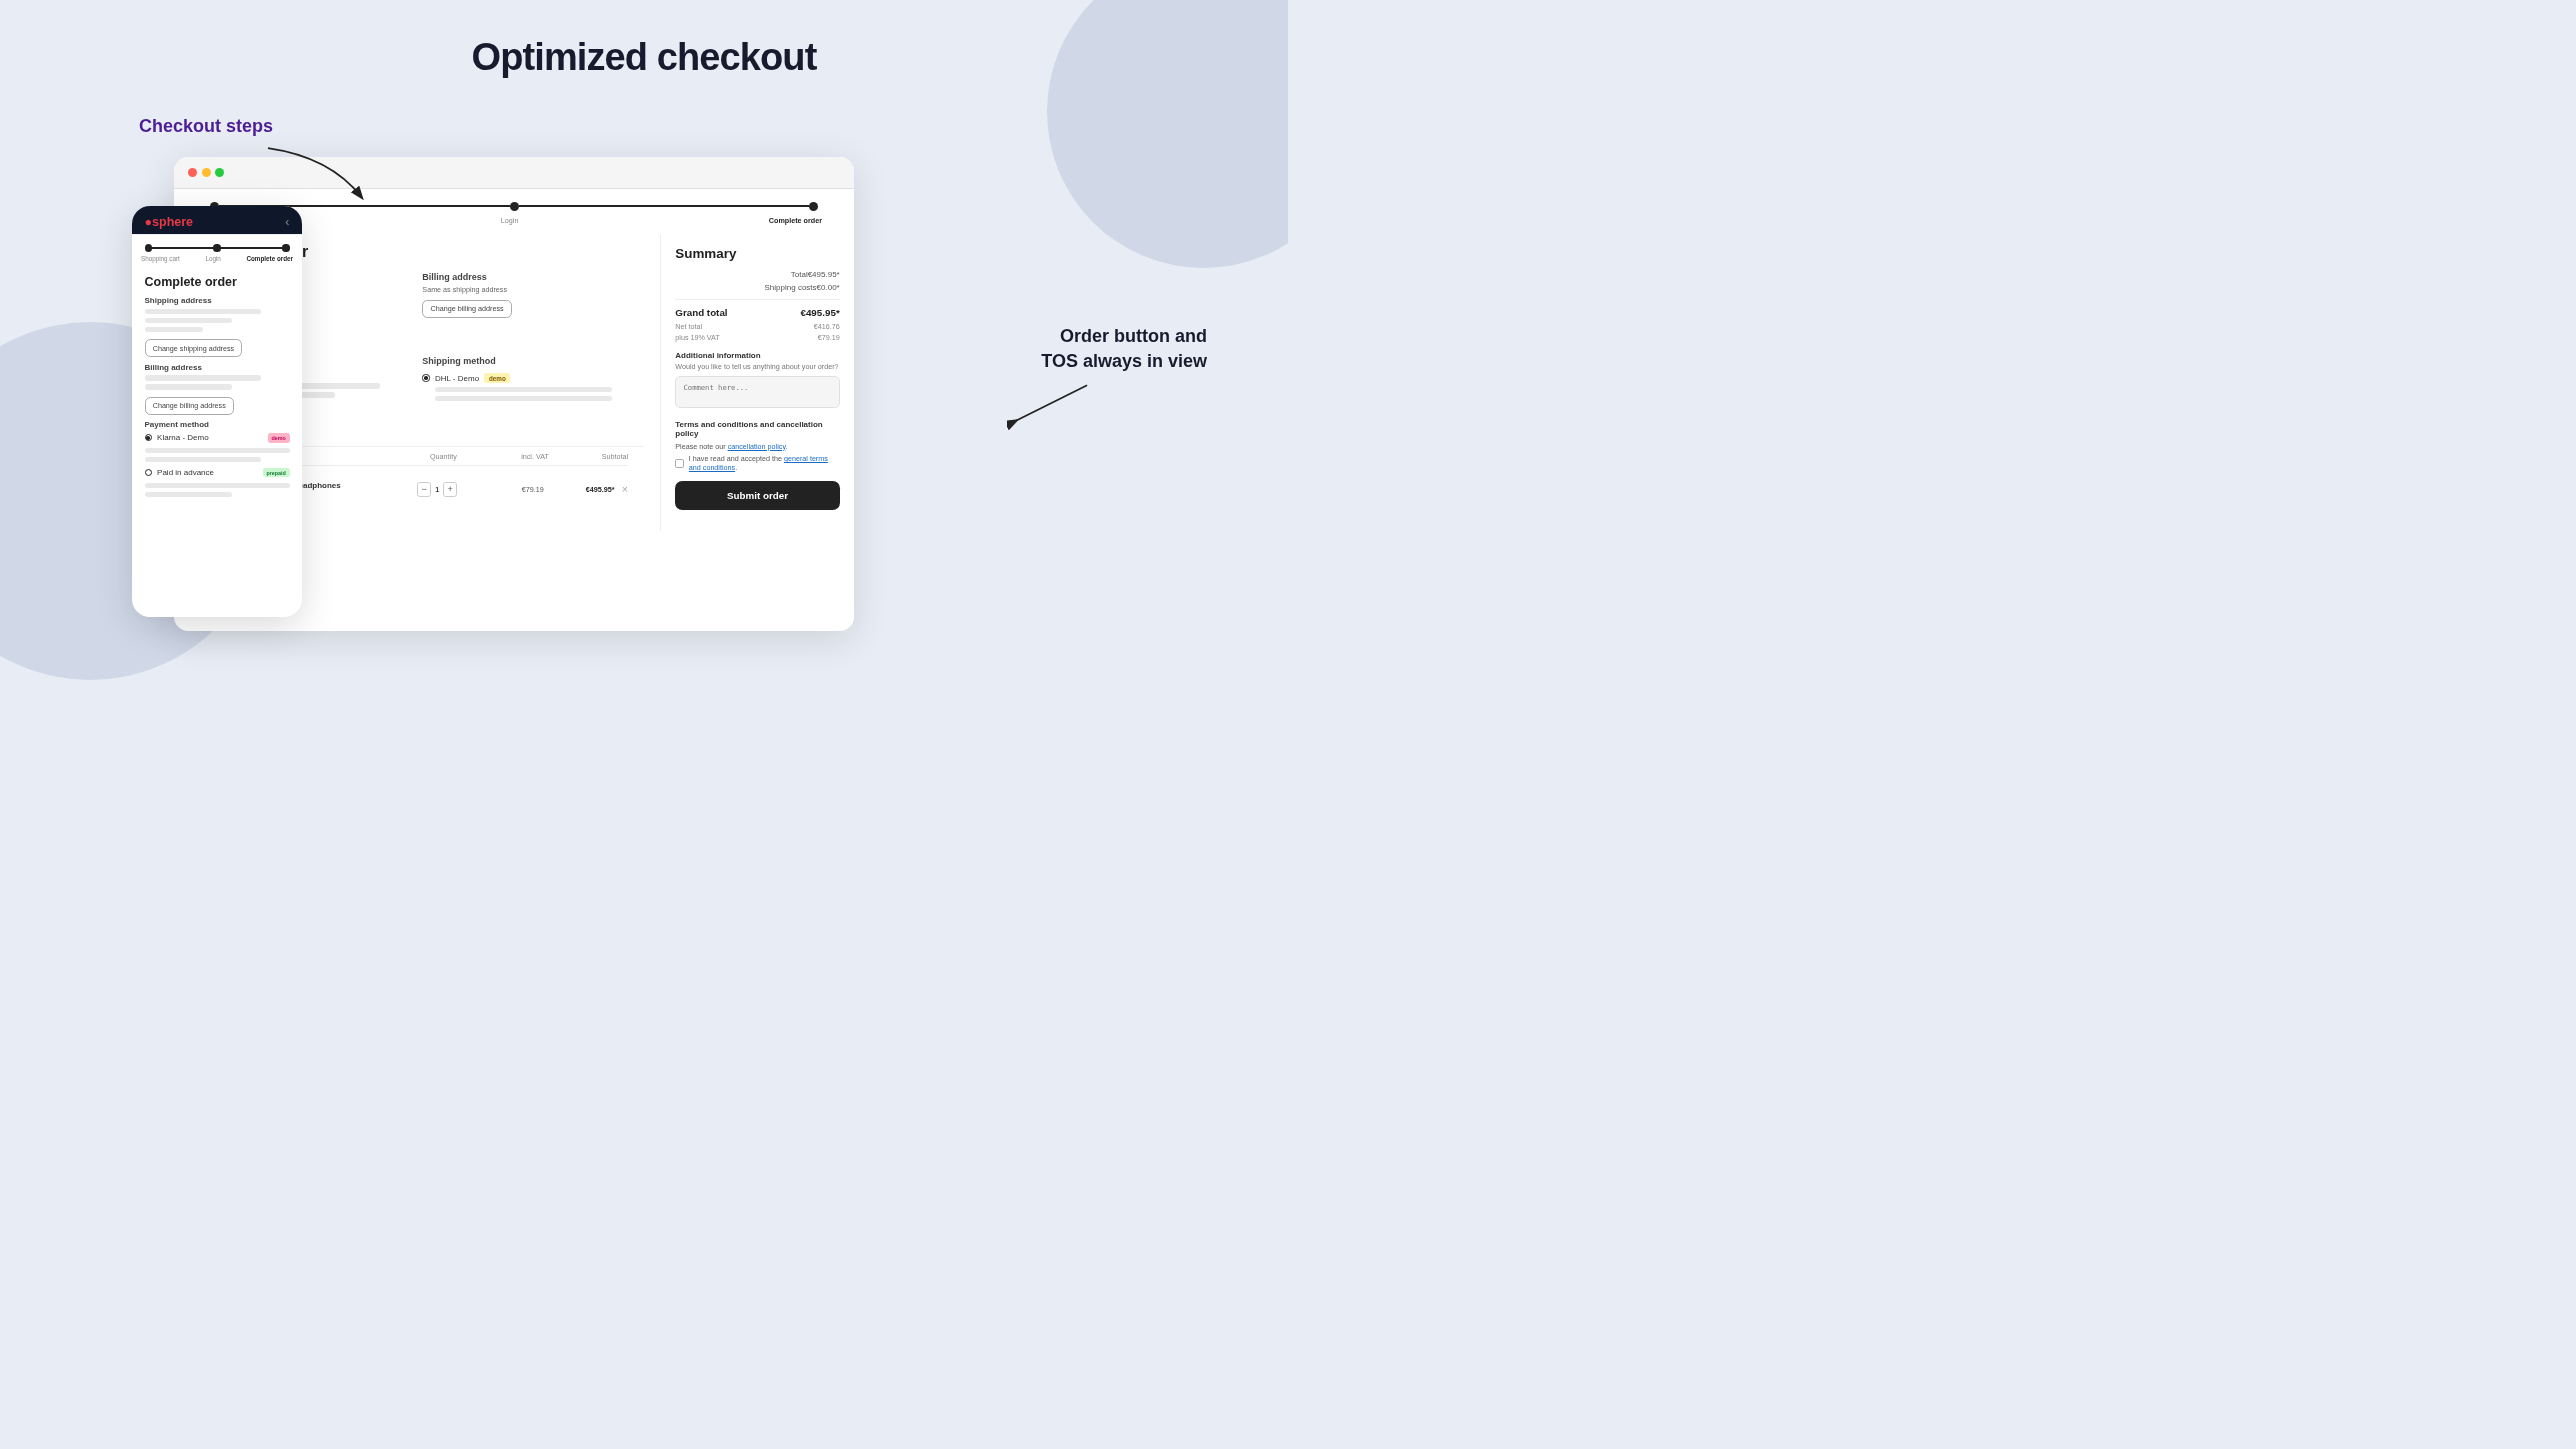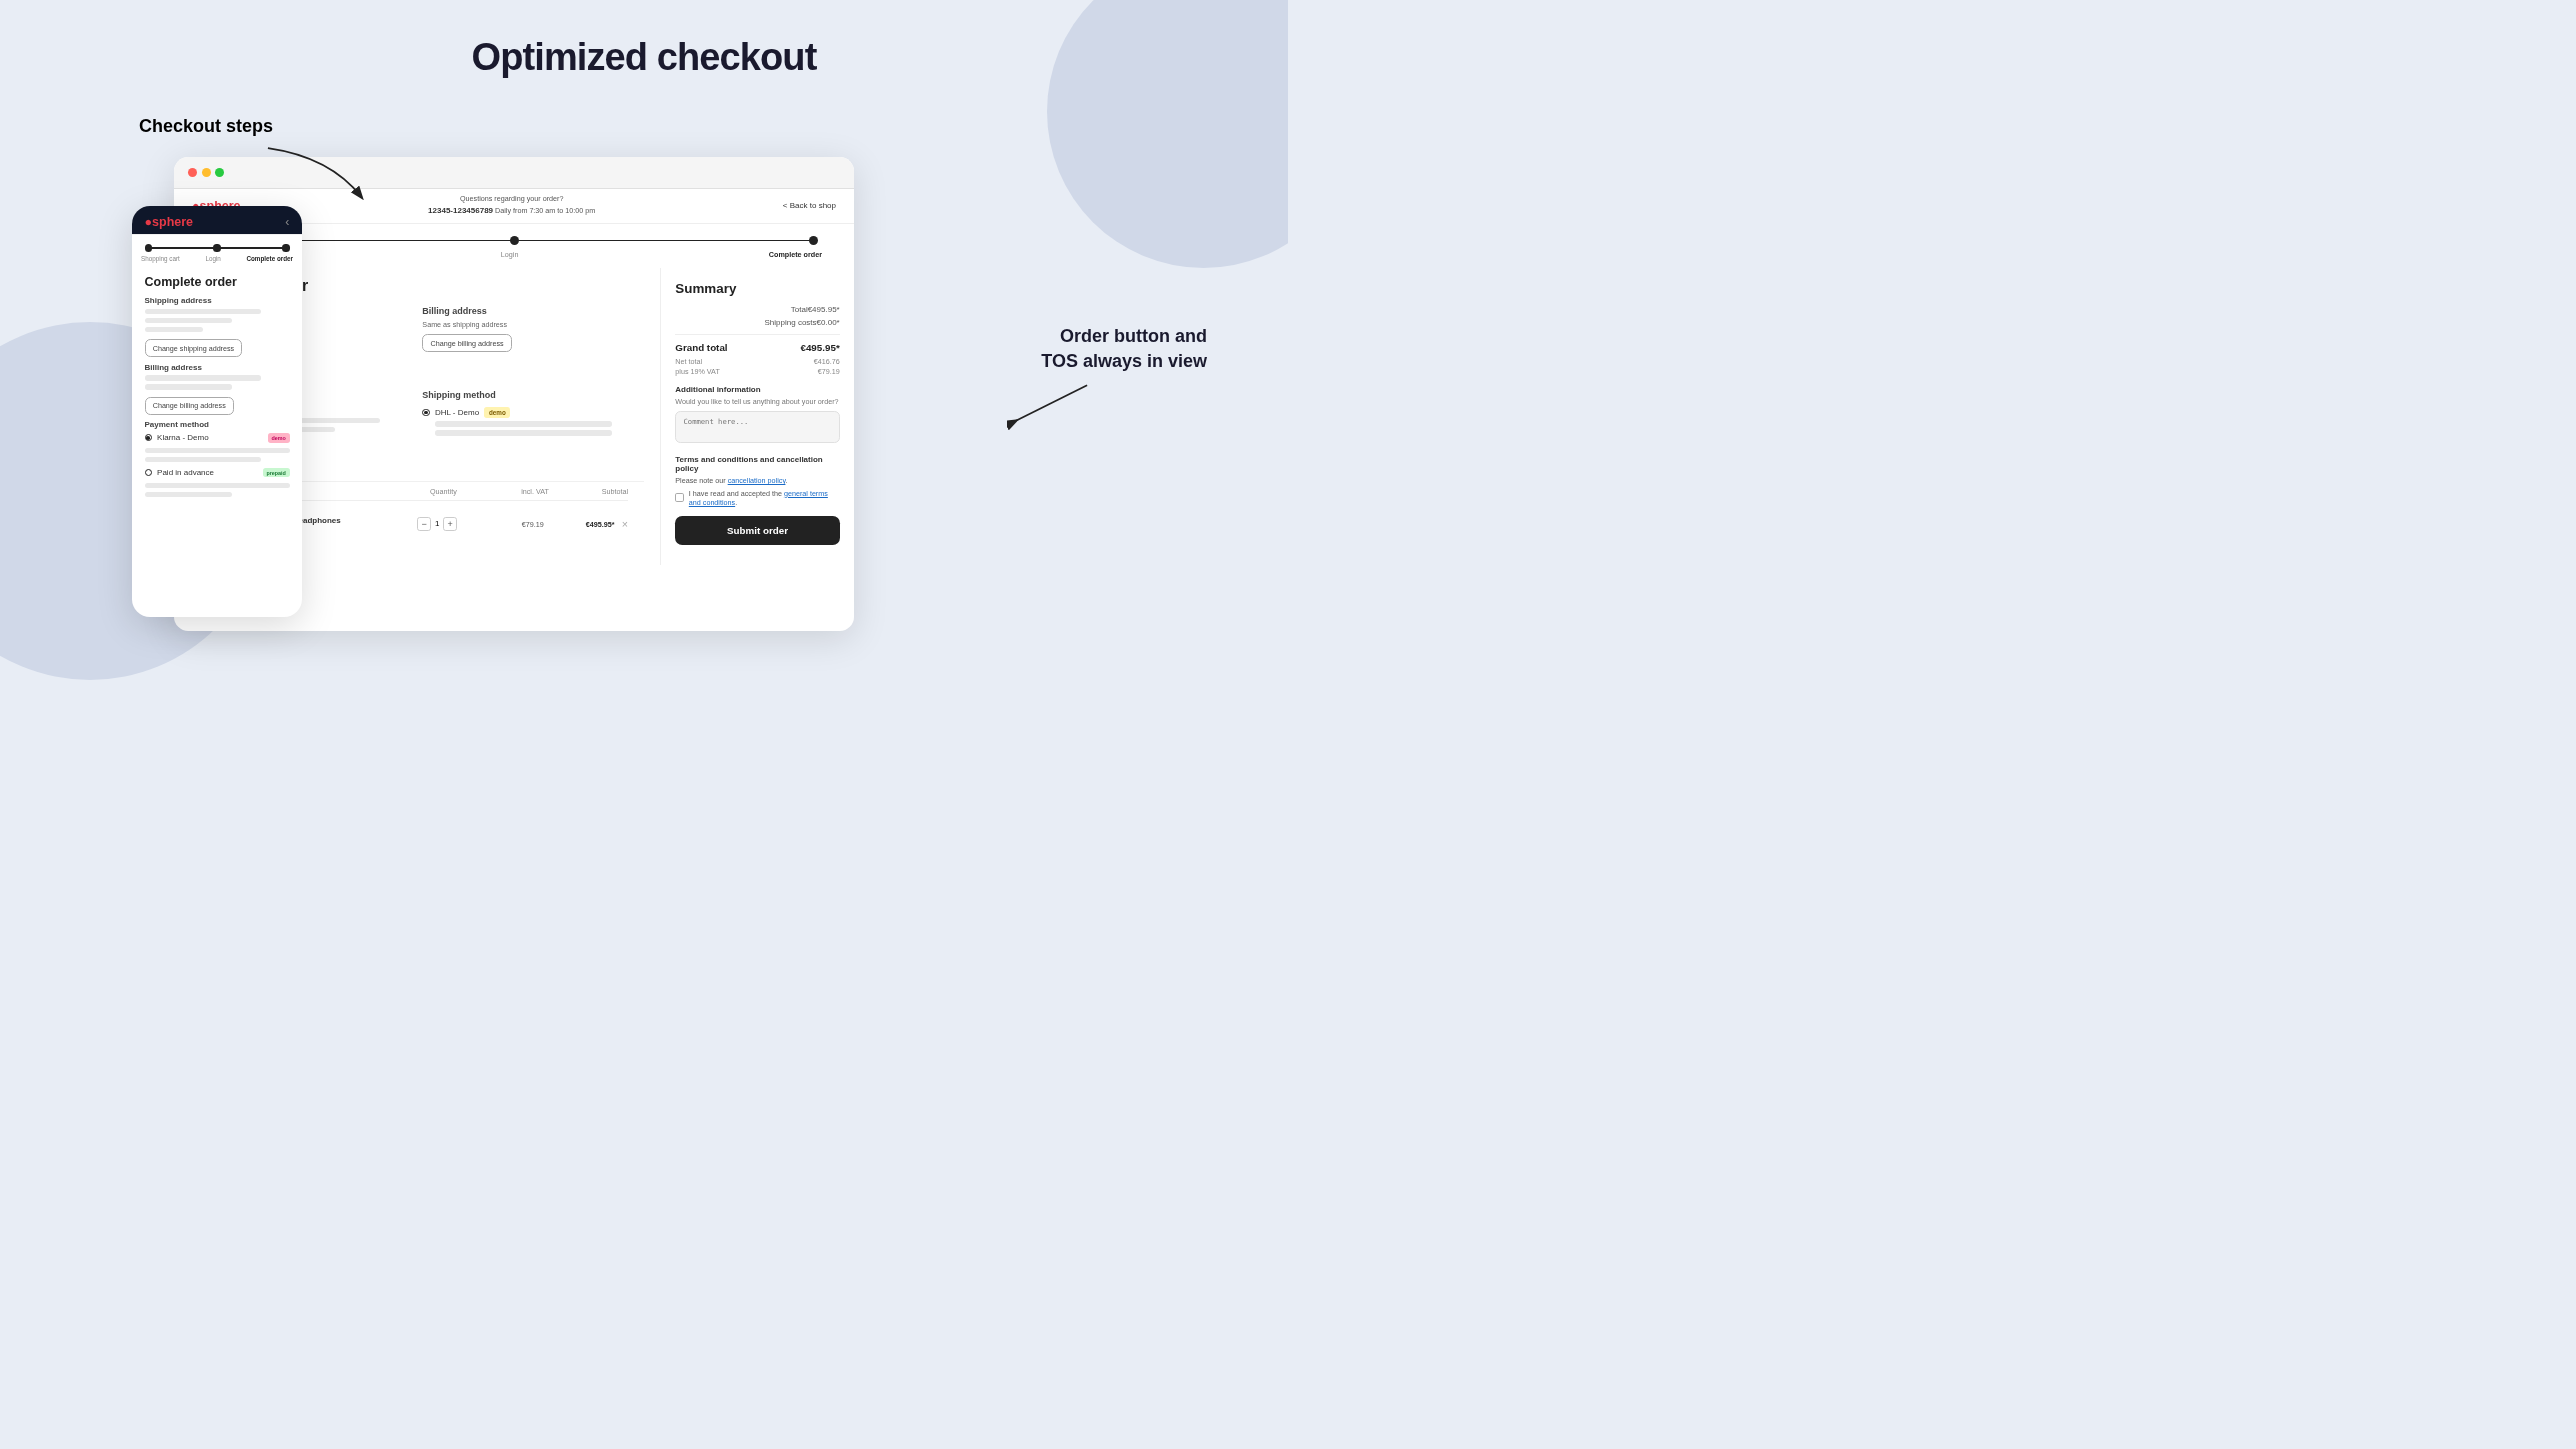--- a/index.html
+++ b/index.html
@@ -55,21 +55,21 @@
       letter-spacing: -0.9px;
     }
 
     
     .checkout-steps-label {
       position: absolute;
       left: 139px;
       top: 116px;
       font-size: 18px;
       font-weight: 800;
-      color: #000000;
+      color: #4c1d95;
     }
 
     
     .order-button-label {
       position: absolute;
       right: 81px;
       top: 324px;
       font-size: 18px;
       font-weight: 800;
       color: #1a1a2e;
@@ -762,30 +762,20 @@
       <div class="browser-dots">
         <div class="dot dot-red"></div>
         <div class="dot dot-yellow"></div>
         <div class="dot dot-green"></div>
       </div>
     </div>
 
     <div class="browser-content">
       <div class="browser-left">
 
-        <div class="browser-topbar">
-          <div class="browser-logo">
-            <span style="color:#e63946">●</span><span>sphere</span>
-          </div>
-          <div class="support-info">
-            <div>Questions regarding your order?</div>
-            <div><strong>12345-123456789</strong> <span>Daily from 7:30 am to 10:00 pm</span></div>
-          </div>
-          <div class="back-to-shop">&lt; Back to shop</div>
-        </div>
 
         <div class="browser-steps">
           <div class="browser-step-dot"></div>
           <div class="browser-step-line"></div>
           <div class="browser-step-dot"></div>
           <div class="browser-step-line"></div>
           <div class="browser-step-dot"></div>
         </div>
         <div class="browser-step-labels">
           <span>Shopping cart</span>

